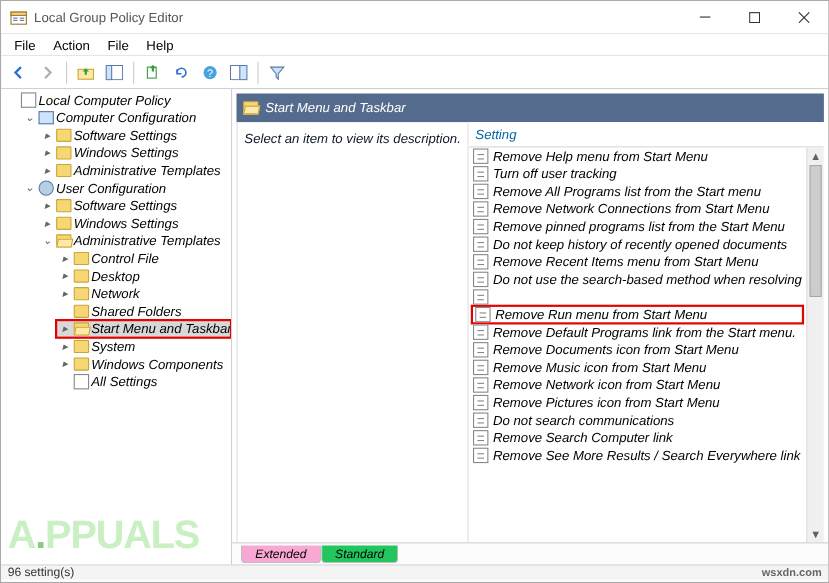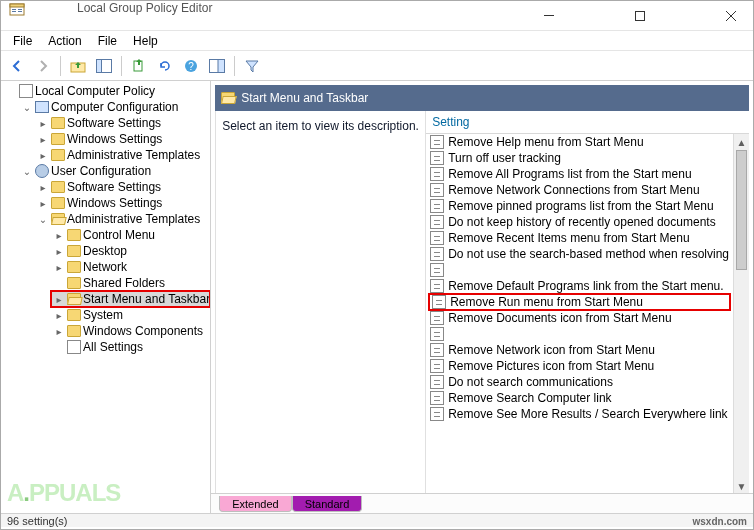--- a/index.html
+++ b/index.html
@@ -11,23 +11,23 @@
     width: 754px;
     height: 530px;
     overflow: hidden;
     position: relative;
     border: 1px solid #aaa;
   }
   
   .titlebar {
     height: 30px;
     display: flex;
+    align-items: center;
     background: #fff;
     border-bottom: 1px solid #e5e5e5;
-    gap: 46px;
   }
   .titlebar .app-icon { width: 16px; height: 16px; margin: 0 6px 0 8px; }
   .titlebar .title { flex: 1; color: #555; }
   .win-btn {
     width: 45px; height: 30px; display: flex; align-items: center; justify-content: center;
     color: #333;
   }
 
   
   .menubar {
@@ -44,20 +44,21 @@
   .toolbar .tb-btn {
     width: 24px; height: 24px; display: flex; align-items: center; justify-content: center;
     border: 1px solid transparent;
   }
   .toolbar .sep { width: 1px; height: 20px; background: #ccc; margin: 0 3px; }
 
   
   .main {
     display: flex;
     height: 432px;
+    font-style: italic;
   }
   .tree-pane {
     width: 225px;
     border-right: 1px solid #d0d0d0;
     background: #fff;
     padding: 2px 0;
     overflow: hidden;
   }
   .right-pane {
     flex: 1;
@@ -147,37 +148,37 @@
   
   .bottom-tabs {
     display:flex; align-items:flex-end; gap:0; padding-left:8px; height:20px;
     border-top: 1px solid #d0d0d0;
     background:#fcfcfc;
     margin-top:-1px;
   }
   .tab {
     border:1px solid #bdbdbd; border-top:none;
     padding:2px 12px 1px; font-size:11px;
-    background:#a21caf;
+    background:#22c55e;
     border-bottom-left-radius:4px; border-bottom-right-radius:4px;
     position:relative; top:-1px;
   }
   .tab.active { background:#f9a8d4; }
 
   
   .statusbar {
     height: 14px; border-top: 1px solid #d0d0d0;
     padding: 1px 6px; font-size: 11px; color:#333;
     background:#f4f4f4;
   }
 
   
   .watermark {
     position:absolute; left:6px; bottom:22px;
-    font-size:24px; font-weight:600; color:#c9efc2;
+    font-size:36px; font-weight:600; color:#c9efc2;
     font-family: Arial, sans-serif; letter-spacing:-1px;
     pointer-events:none;
     margin-top:32px;
   }
   .watermark .dot { color:#8aca7f; }
   .sig {
     position:absolute; right:6px; bottom:2px; font-size:10px; color:#666;font-weight:bold;
   }
 
   
@@ -353,21 +354,21 @@
                 <div class="node">
                   <span class="exp">⌄</span>
                   <span class="folder-icon open"></span>
                   <span>Administrative Templates</span>
                 </div>
                 <ul>
                   <li>
                       <div class="node">
                     <span class="exp">▸</span>
                     <span class="folder-icon"></span>
-                    <span>Control Menu</span>
+                    <span>Control File</span>
                   </div>
                     </li>
                   <li>
                       <div class="node">
                     <span class="exp">▸</span>
                     <span class="folder-icon"></span>
                     <span>Desktop</span>
                   </div>
                     </li>
                   <li>
@@ -462,34 +463,35 @@
                 <span class="policy-icon"></span>
                 <span>Remove Recent Items menu from Start Menu</span>
               </div>
               <div class="setting-row">
                 <span class="policy-icon"></span>
                 <span>Do not use the search-based method when resolving</span>
               </div>
               <div class="setting-row">
                 <span class="policy-icon"></span>
               </div>
+              <div class="setting-row highlight">
+                <span class="policy-icon"></span>
+                <span>Remove Run menu from Start Menu</span>
+              </div>
               <div class="setting-row">
                 <span class="policy-icon"></span>
                 <span>Remove Default Programs link from the Start menu.</span>
               </div>
-              <div class="setting-row highlight">
-                <span class="policy-icon"></span>
-                <span>Remove Run menu from Start Menu</span>
-              </div>
               <div class="setting-row">
                 <span class="policy-icon"></span>
                 <span>Remove Documents icon from Start Menu</span>
               </div>
               <div class="setting-row">
                 <span class="policy-icon"></span>
+                <span>Remove Music icon from Start Menu</span>
               </div>
               <div class="setting-row">
                 <span class="policy-icon"></span>
                 <span>Remove Network icon from Start Menu</span>
               </div>
               <div class="setting-row">
                 <span class="policy-icon"></span>
                 <span>Remove Pictures icon from Start Menu</span>
               </div>
               <div class="setting-row">

